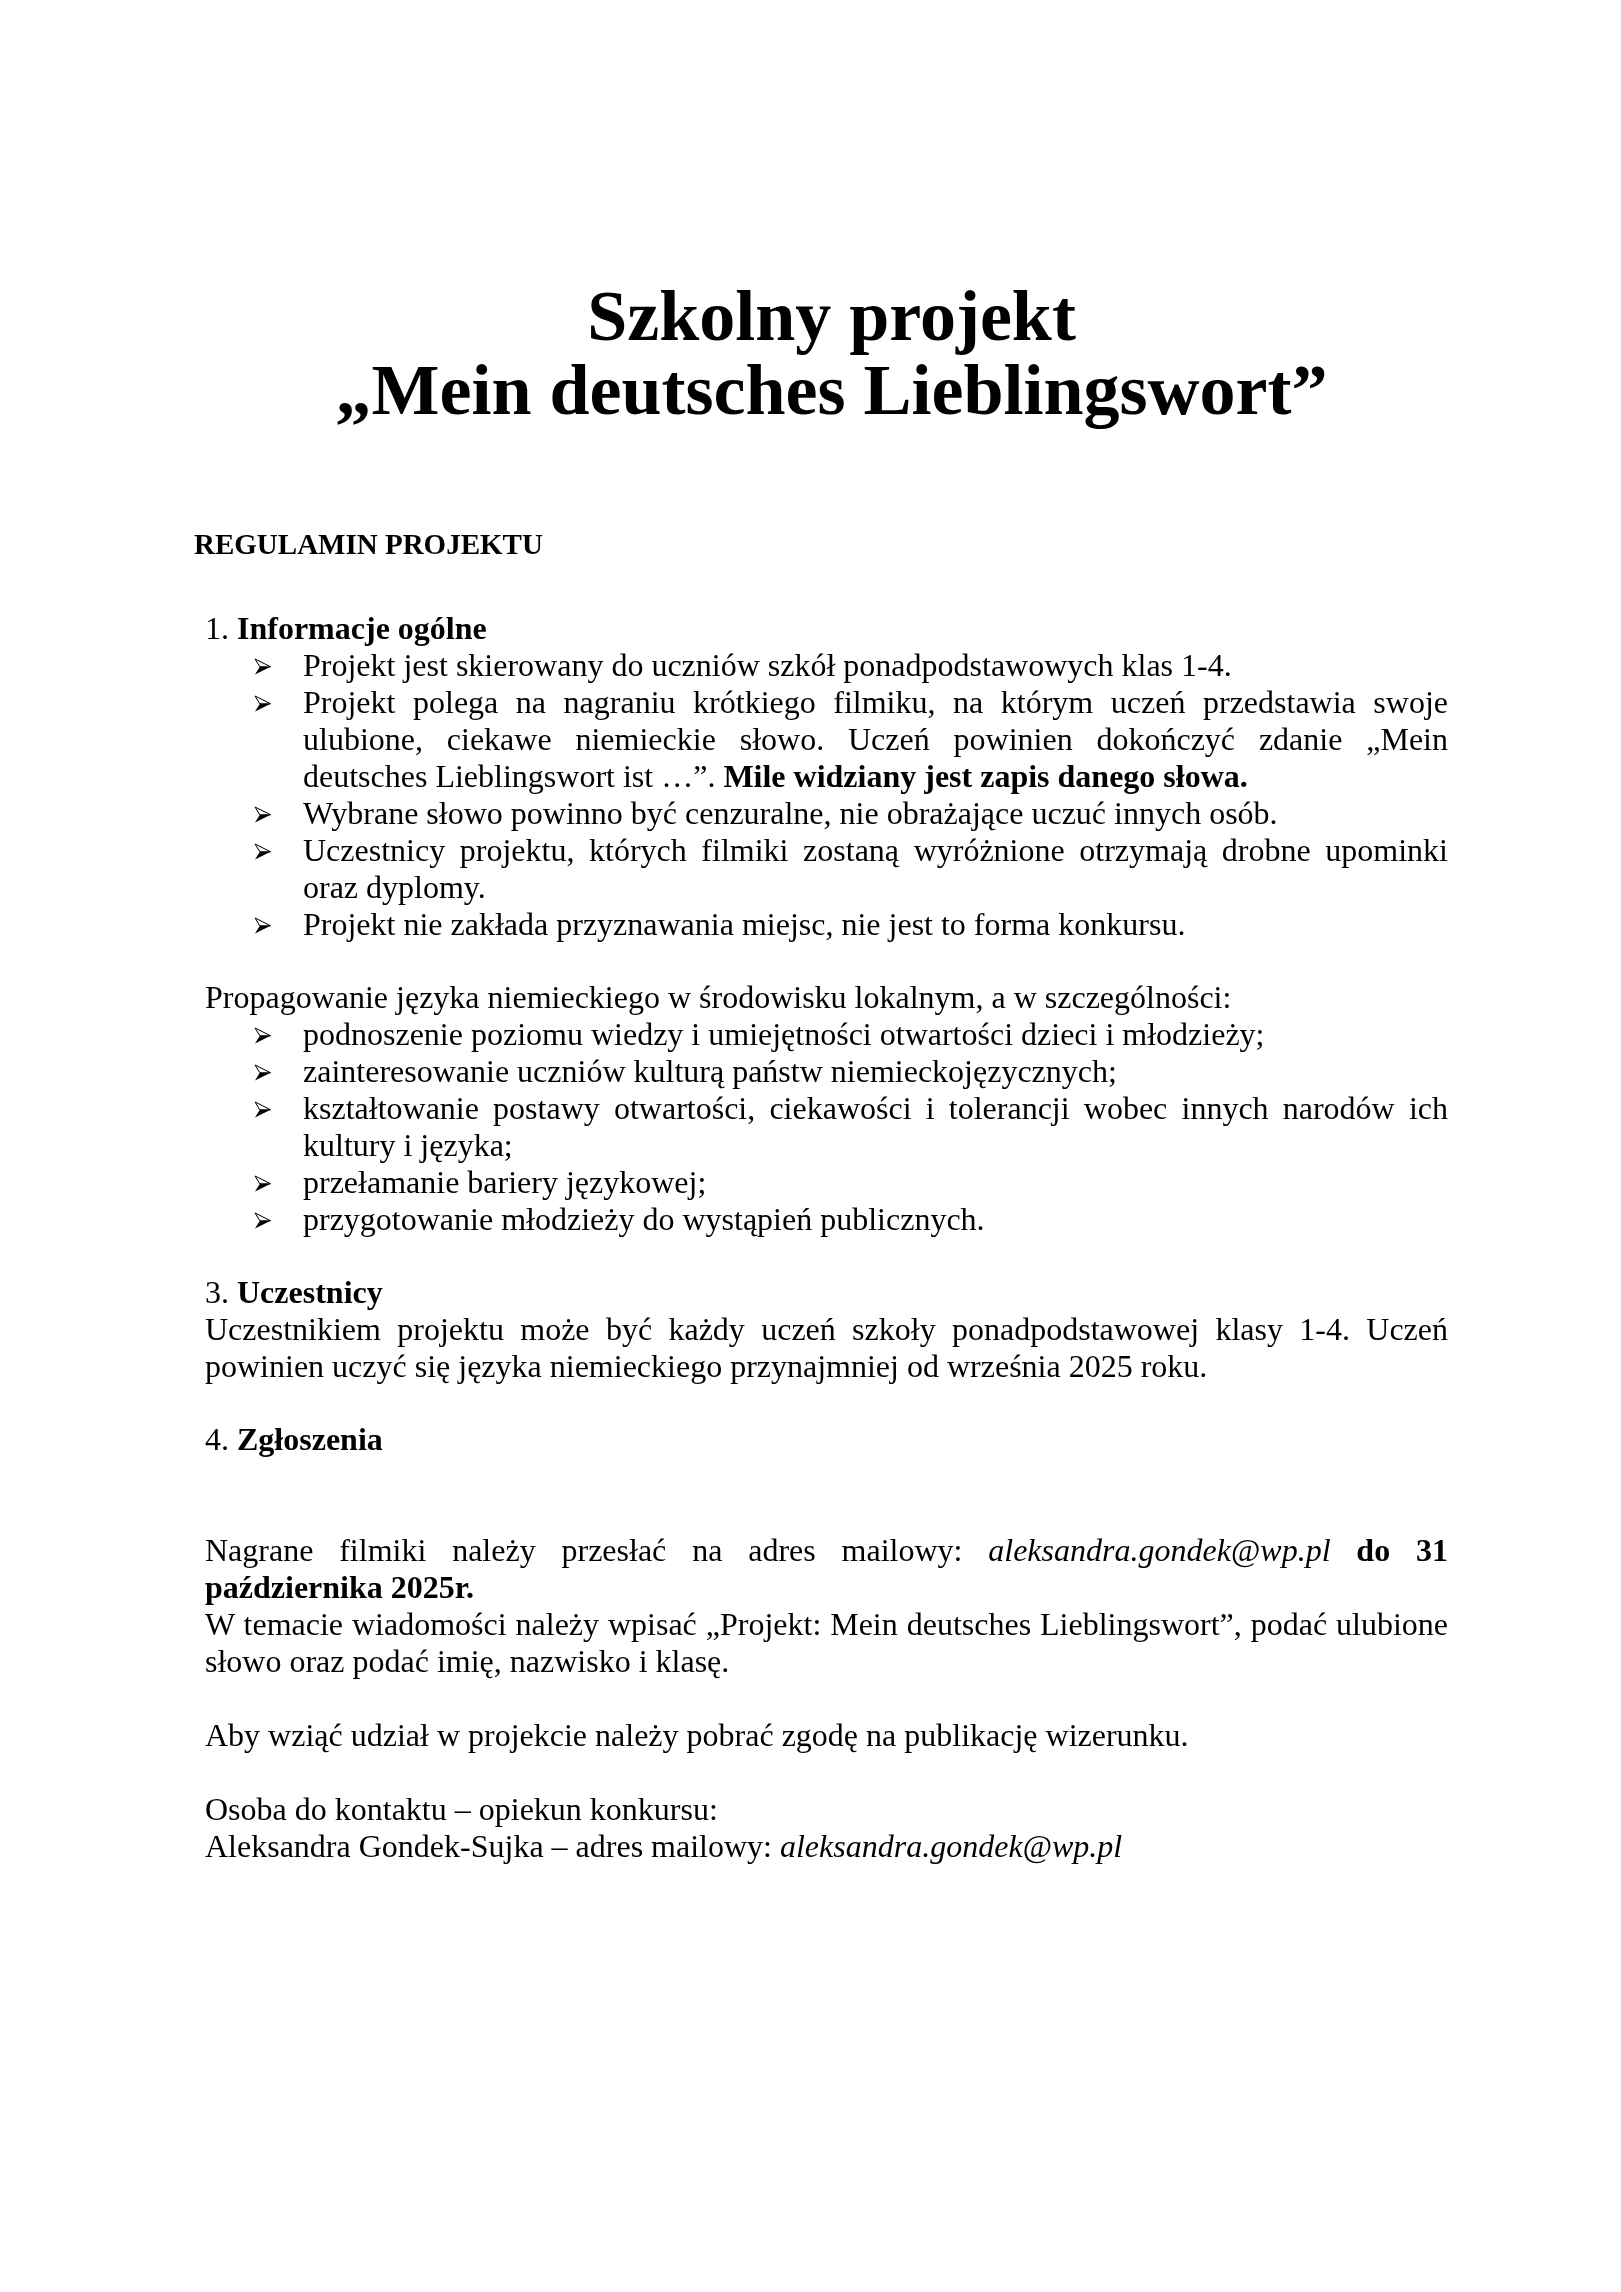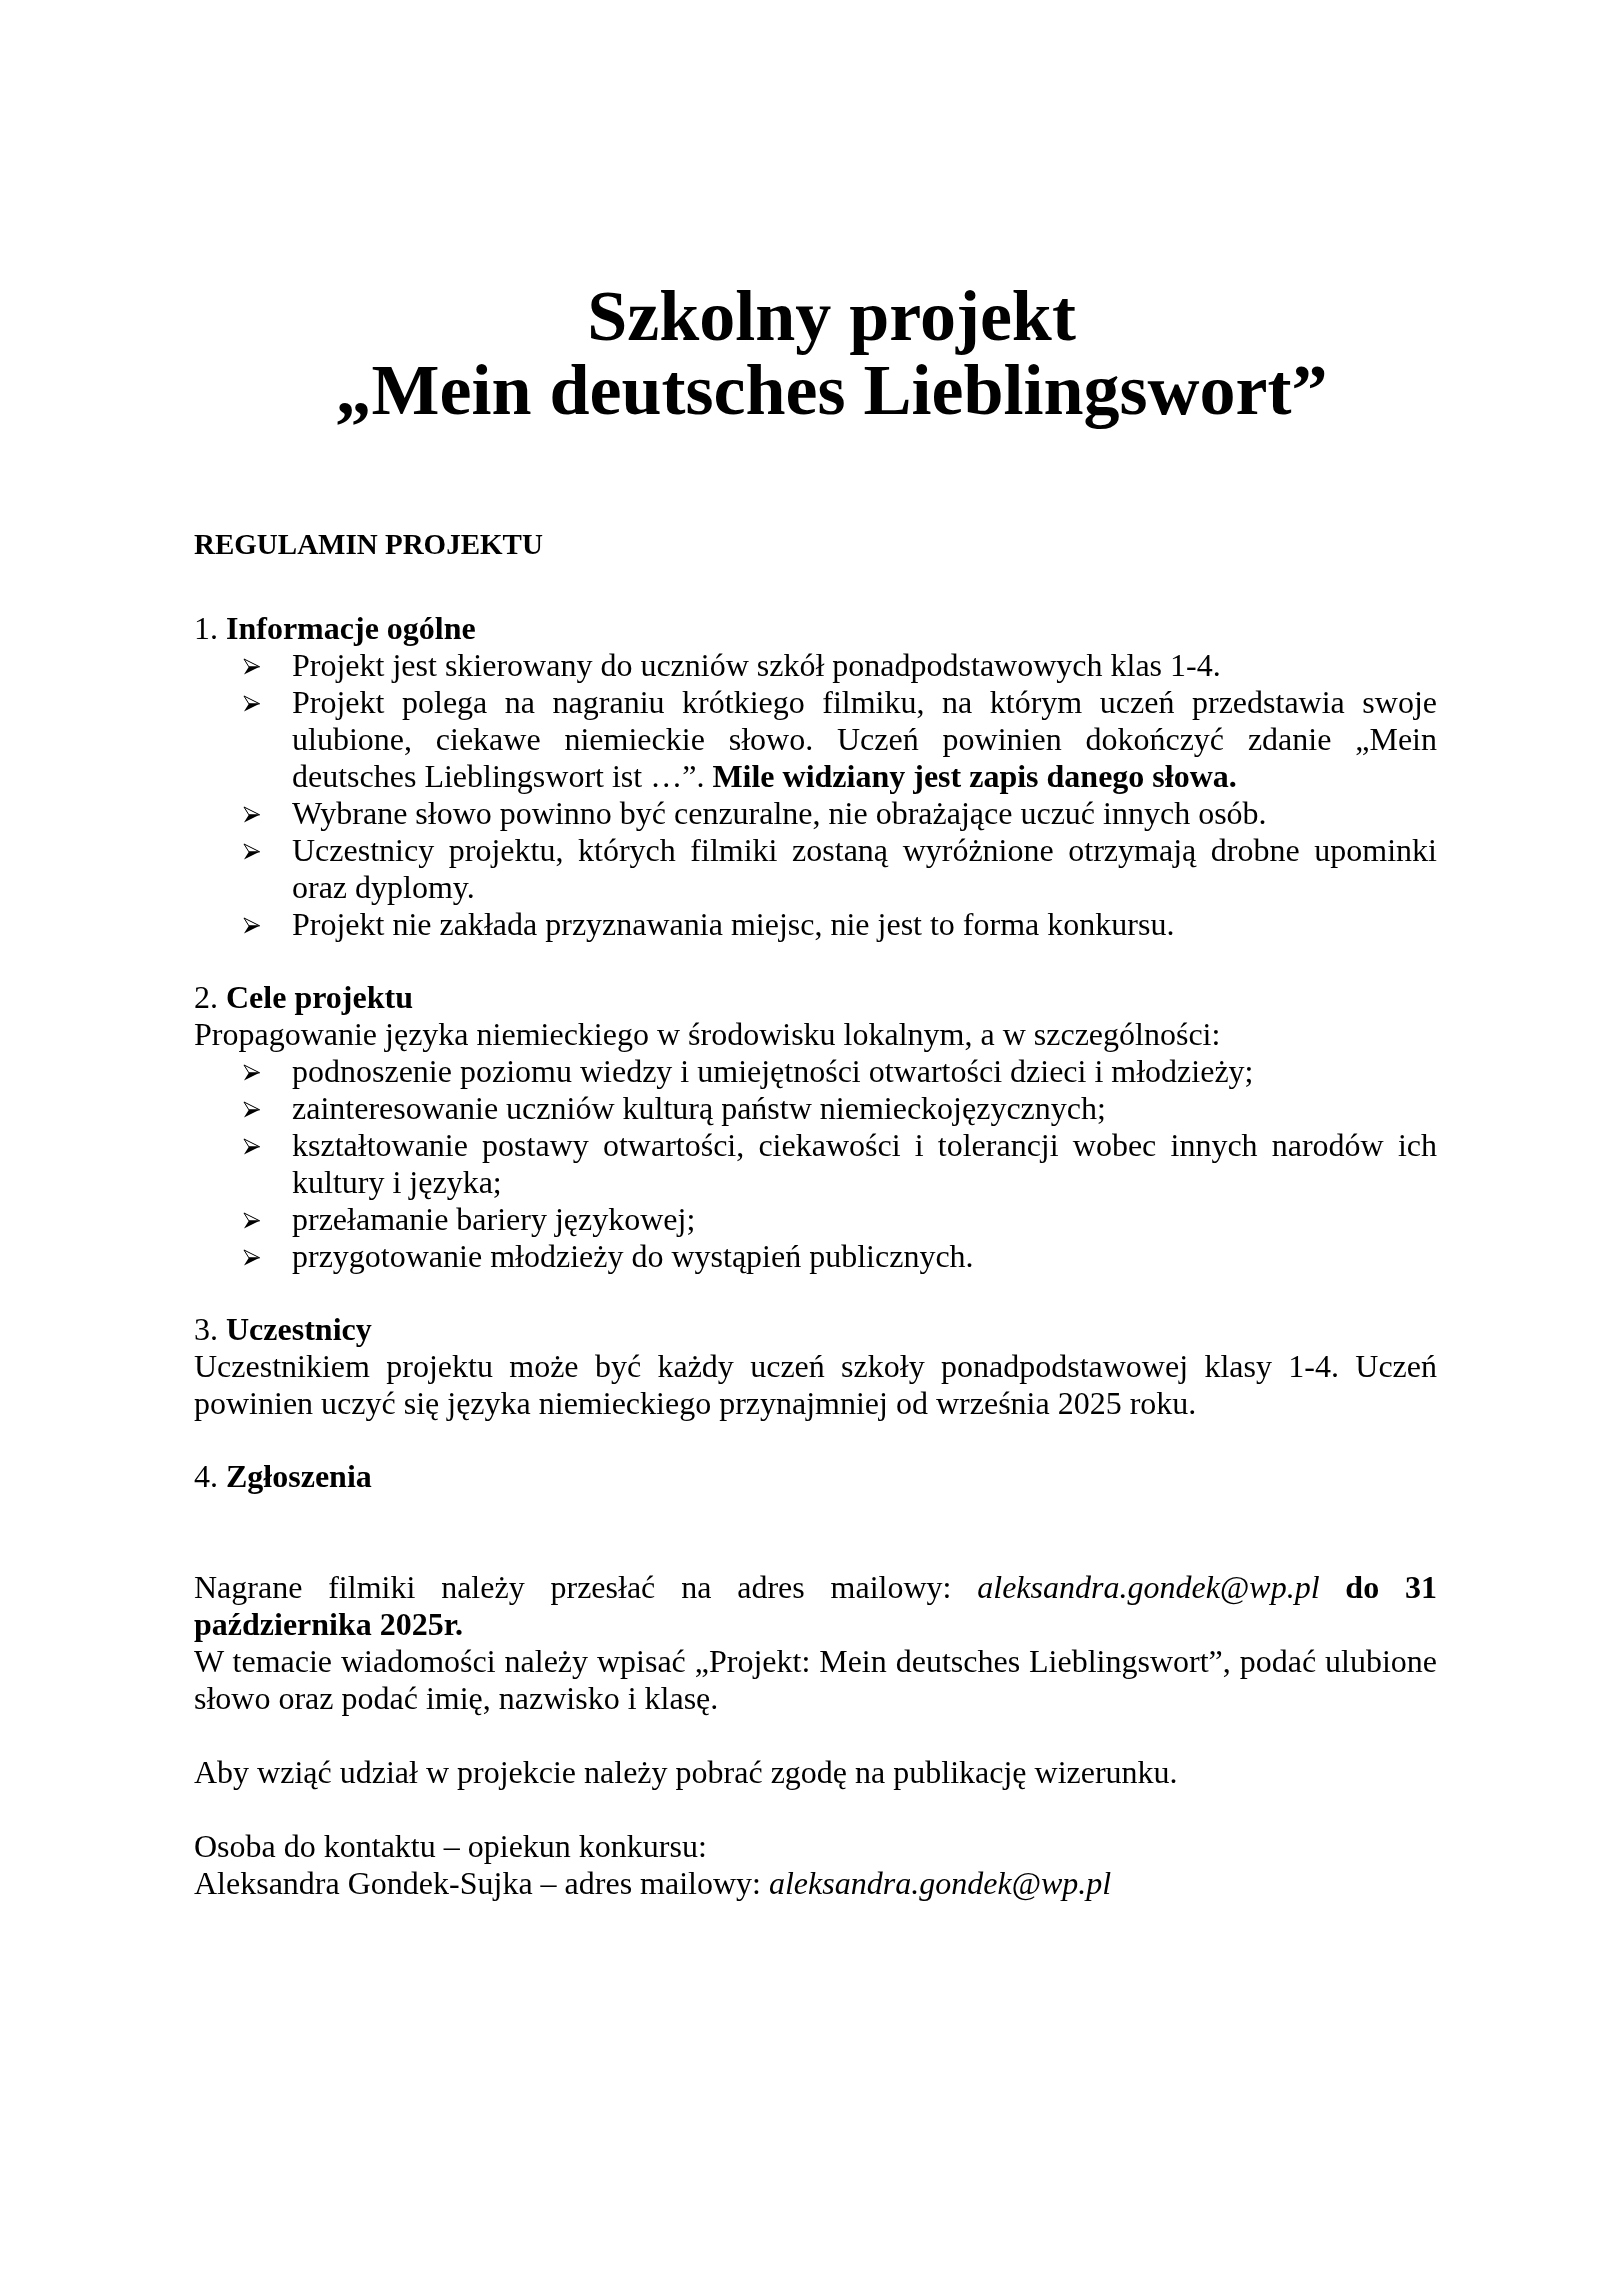--- a/index.html
+++ b/index.html
@@ -11,21 +11,21 @@
     .page { position: absolute; left: 194px; top: 0; width: 1243px; }
     .title {
       position: absolute; left: 0; width: 1243px; top: 263px;
       text-align: center; font-weight: bold; font-size: 72px; line-height: 74px;
       margin: 16px;
     }
     .subtitle {
       position: absolute; left: 0; width: 1243px; top: 527px;
       text-align: left; font-weight: bold; font-size: 29px; line-height: 35px; margin: 0;
     }
-    .body { position: absolute; left: 0; top: 610px; width: 1243px; font-size: 32px; line-height: 37px; }
+    .body { position: absolute; left: 11px; top: 610px; width: 1243px; font-size: 32px; line-height: 37px; }
     .sec-head { margin: 0; font-weight: normal; font-size: 32px; }
     .sec-head b { font-weight: bold; }
     ul.arrows { list-style: none; margin: 0; padding: 0 0 0 98px; }
     ul.arrows li { position: relative; text-align: justify; text-align-last: left; }
     ul.arrows li .arrow {
       position: absolute; left: -49px; top: 10.8px; width: 17.6px; height: 17.6px;
     }
     p { margin: 0; text-align: justify; }
     .gap1 { height: 36px; }
     .gap2 { height: 37px; }
@@ -86,24 +86,20 @@
               <path d="M1 1 L17 9 L6 9 Z" fill="#fff" stroke="#000" stroke-width="1"></path>
             </svg>
           <span>Projekt nie zakłada przyznawania miejsc, nie jest to forma konkursu.</span>
         </li>
       </ul>
     </section>
 
     <div class="gap1"></div>
 
     <section>
-      <h3 class="sec-head">
-        <span>2.</span>
-        <b>Cele projektu</b>
-      </h3>
       <p>Propagowanie języka niemieckiego w środowisku lokalnym, a w szczególności:</p>
       <ul class="arrows">
         <li>
           <svg class="arrow" viewBox="0 0 18 18">
               <path d="M1 1 L17 9 L1 17 L6 9 Z" fill="#000"></path>
               <path d="M1 1 L17 9 L6 9 Z" fill="#fff" stroke="#000" stroke-width="1"></path>
             </svg>
           <span>podnoszenie poziomu wiedzy i umiejętności otwartości dzieci i młodzieży;</span>
         </li>
         <li>

